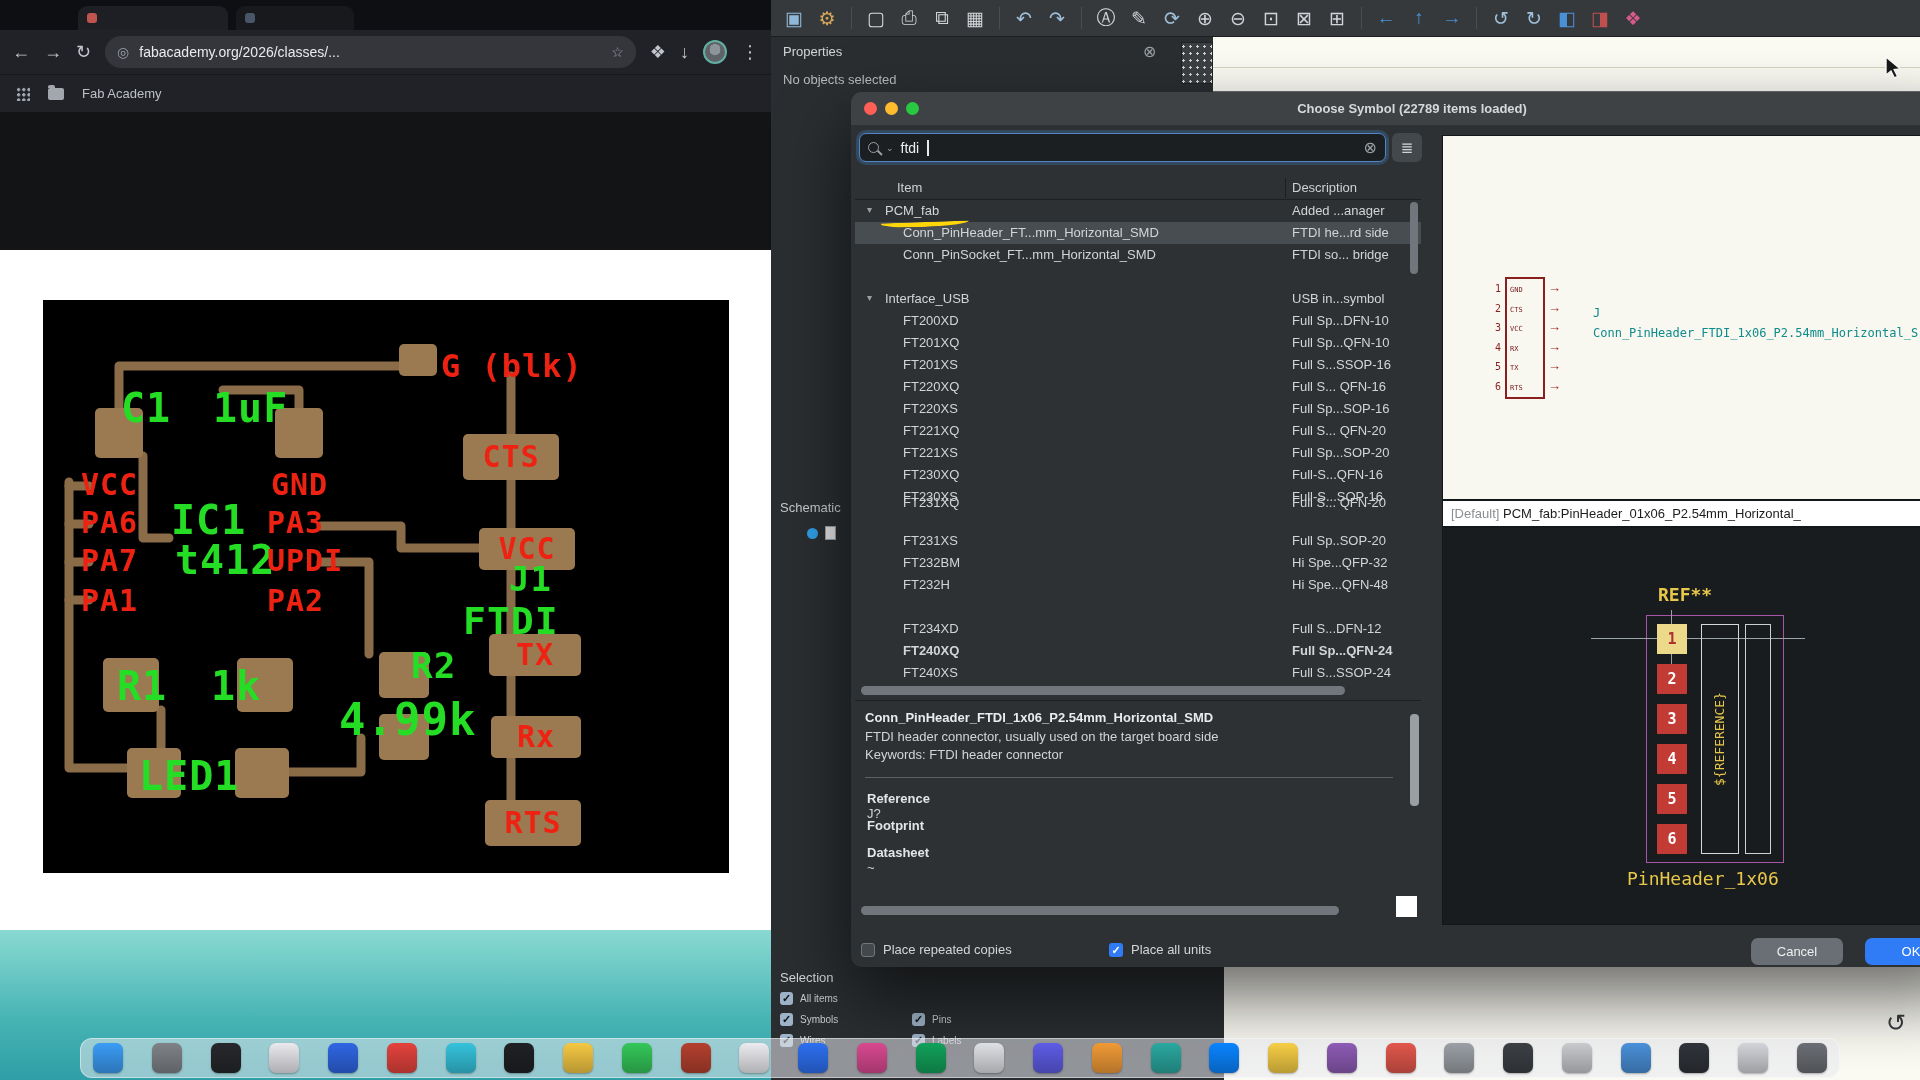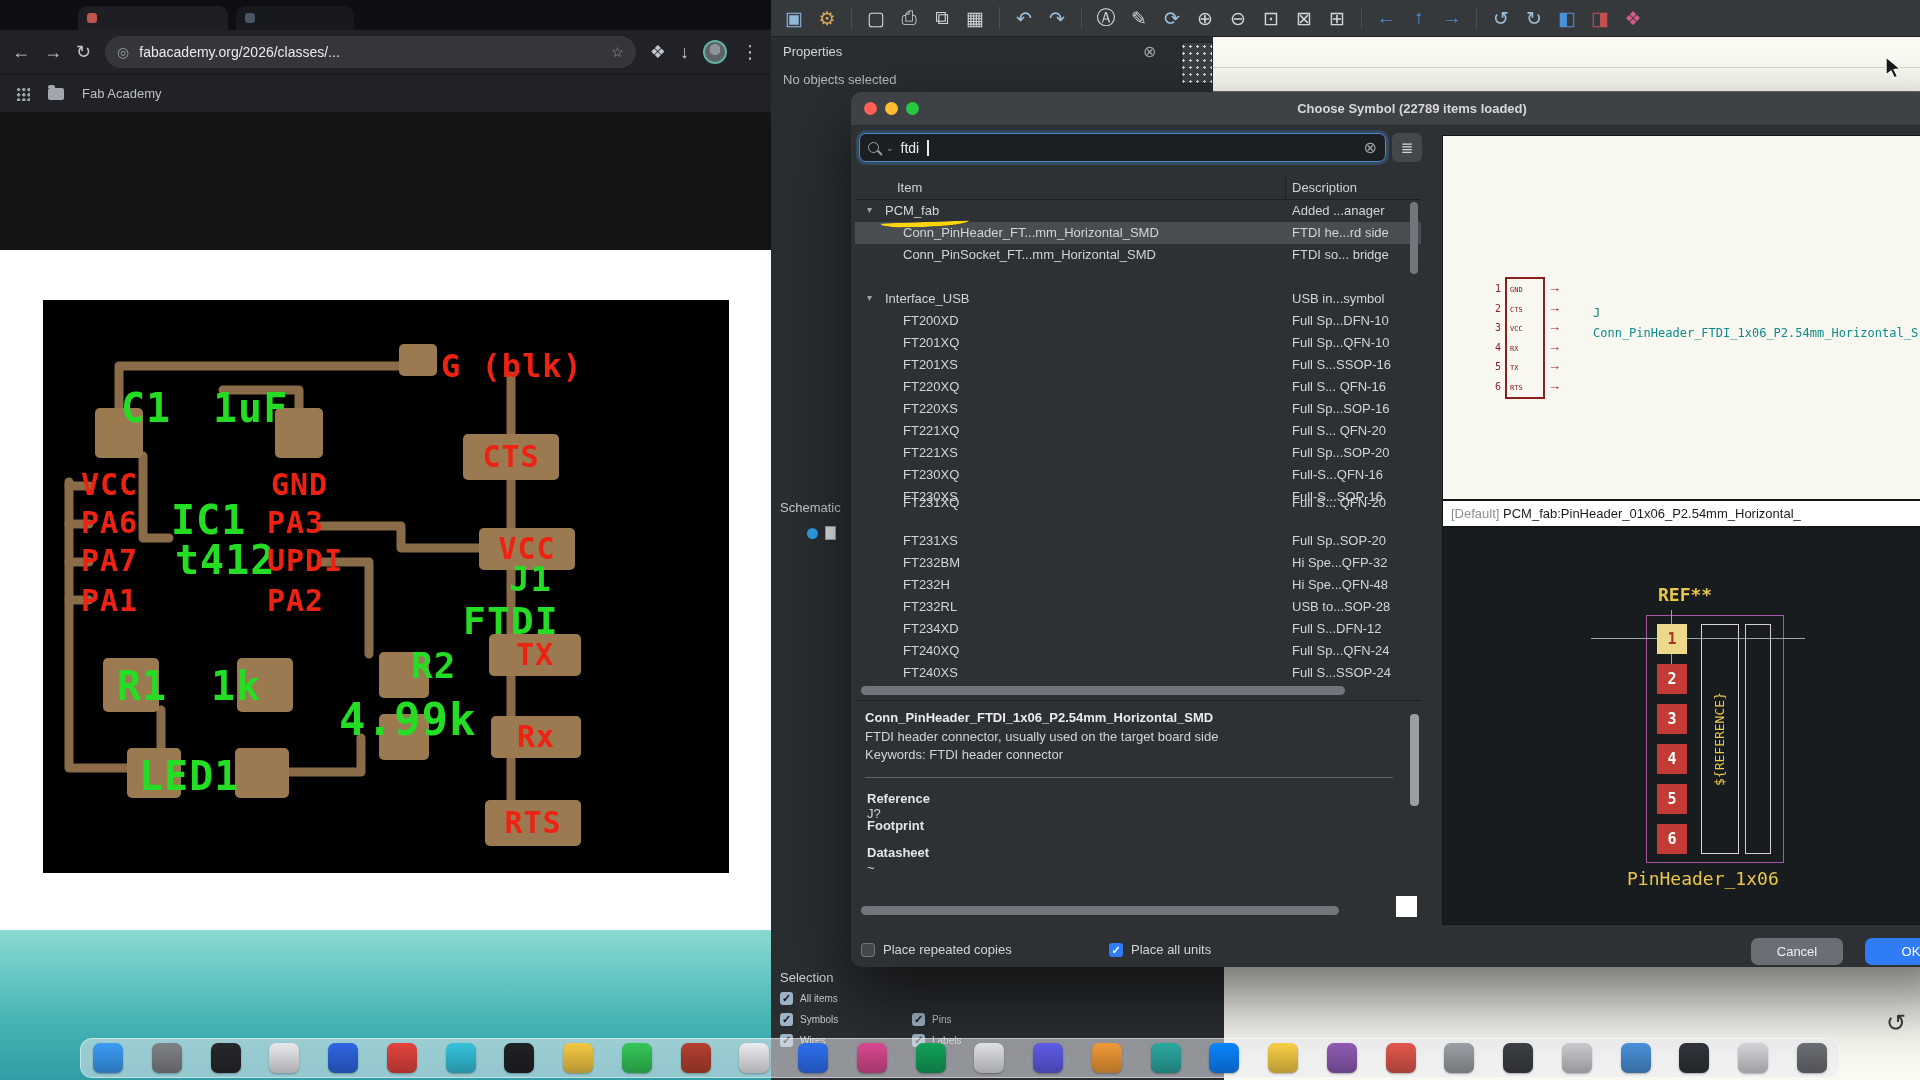--- a/index.html
+++ b/index.html
@@ -367,29 +367,25 @@
           <span class="t-desc">Full Sp..SOP-20</span>
         </div>
         <div class="trow" style="top: 352px;">
           <span class="t-label child">FT232BM</span>
           <span class="t-desc">Hi Spe...QFP-32</span>
         </div>
         <div class="trow" style="top: 374px;">
           <span class="t-label child">FT232H</span>
           <span class="t-desc">Hi Spe...QFN-48</span>
         </div>
-        <div class="trow" style="top: 396px;">
-          <span class="t-label child">FT232RL</span>
-          <span class="t-desc">USB to...SOP-28</span>
-        </div>
         <div class="trow" style="top: 418px;">
           <span class="t-label child">FT234XD</span>
           <span class="t-desc">Full S...DFN-12</span>
         </div>
-        <div class="trow" style="top: 440px;">
+        <div class="trow" style="top: 440px; font-weight: bold;">
           <span class="t-label child">FT240XQ</span>
           <span class="t-desc">Full Sp...QFN-24</span>
         </div>
         <div class="trow" style="top: 462px;">
           <span class="t-label child">FT240XS</span>
           <span class="t-desc">Full S...SSOP-24</span>
         </div>
       </div>
     <div class="yellow-mark"></div>
     <div class="vscroll1"></div>

